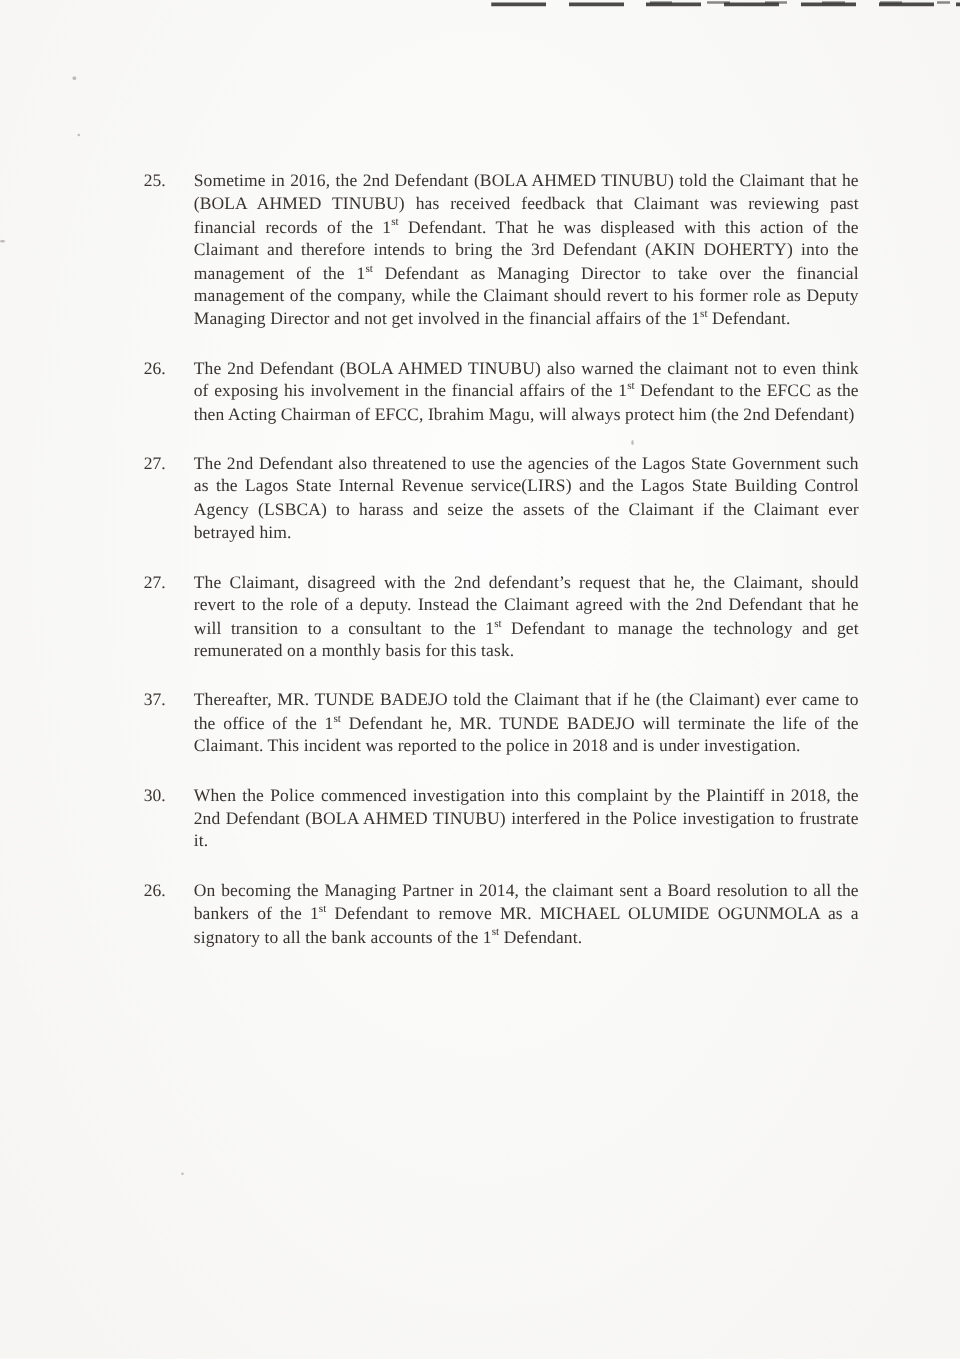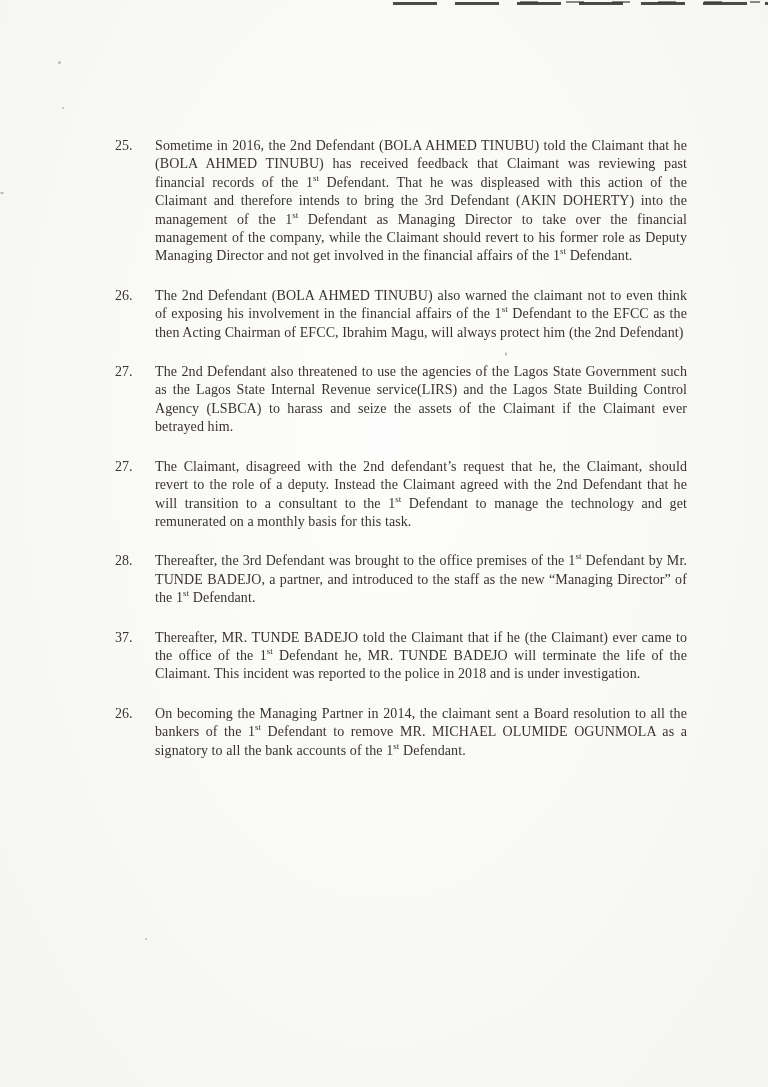--- a/index.html
+++ b/index.html
@@ -77,29 +77,29 @@
   <div class="para-row">
     <div class="para-num">27.</div>
     <div class="para-text">The 2nd Defendant also threatened to use the agencies of the Lagos State Government such as the Lagos State Internal Revenue service(LIRS) and the Lagos State Building Control Agency (LSBCA) to harass and seize the assets of the Claimant if the Claimant ever betrayed him.</div>
   </div>
 
   <div class="para-row">
     <div class="para-num">27.</div>
     <div class="para-text">The Claimant, disagreed with the 2nd defendant’s request that he, the Claimant, should revert to the role of a deputy. Instead the Claimant agreed with the 2nd Defendant that he will transition to a consultant to the 1<sup>st</sup> Defendant to manage the technology and get remunerated on a monthly basis for this task.</div>
   </div>
 
-  <div class="para-row">
-    <div class="para-num">28.</div>
-    <div class="para-text">Thereafter, the 3rd Defendant was brought to the office premises of the 1<sup>st</sup> Defendant by Mr. TUNDE BADEJO, a partner, and introduced to the staff as the new “Managing Director” of the 1<sup>st</sup> Defendant.</div>
-  </div>
 
   <div class="para-row">
     <div class="para-num">37.</div>
     <div class="para-text">Thereafter, MR. TUNDE BADEJO told the Claimant that if he (the Claimant) ever came to the office of the 1<sup>st</sup> Defendant he, MR. TUNDE BADEJO will terminate the life of the Claimant. This incident was reported to the police in 2018 and is under investigation.</div>
   </div>
 
+  <div class="para-row">
+    <div class="para-num">30.</div>
+    <div class="para-text">When the Police commenced investigation into this complaint by the Plaintiff in 2018, the 2nd Defendant (BOLA AHMED TINUBU) interfered in the Police investigation to frustrate it.</div>
+  </div>
 
   <div class="para-row">
     <div class="para-num">26.</div>
     <div class="para-text">On becoming the Managing Partner in 2014, the claimant sent a Board resolution to all the bankers of the 1<sup>st</sup> Defendant to remove MR. MICHAEL OLUMIDE OGUNMOLA as a signatory to all the bank accounts of the 1<sup>st</sup> Defendant.</div>
   </div>
 
 </div>
 
 </body></html>

